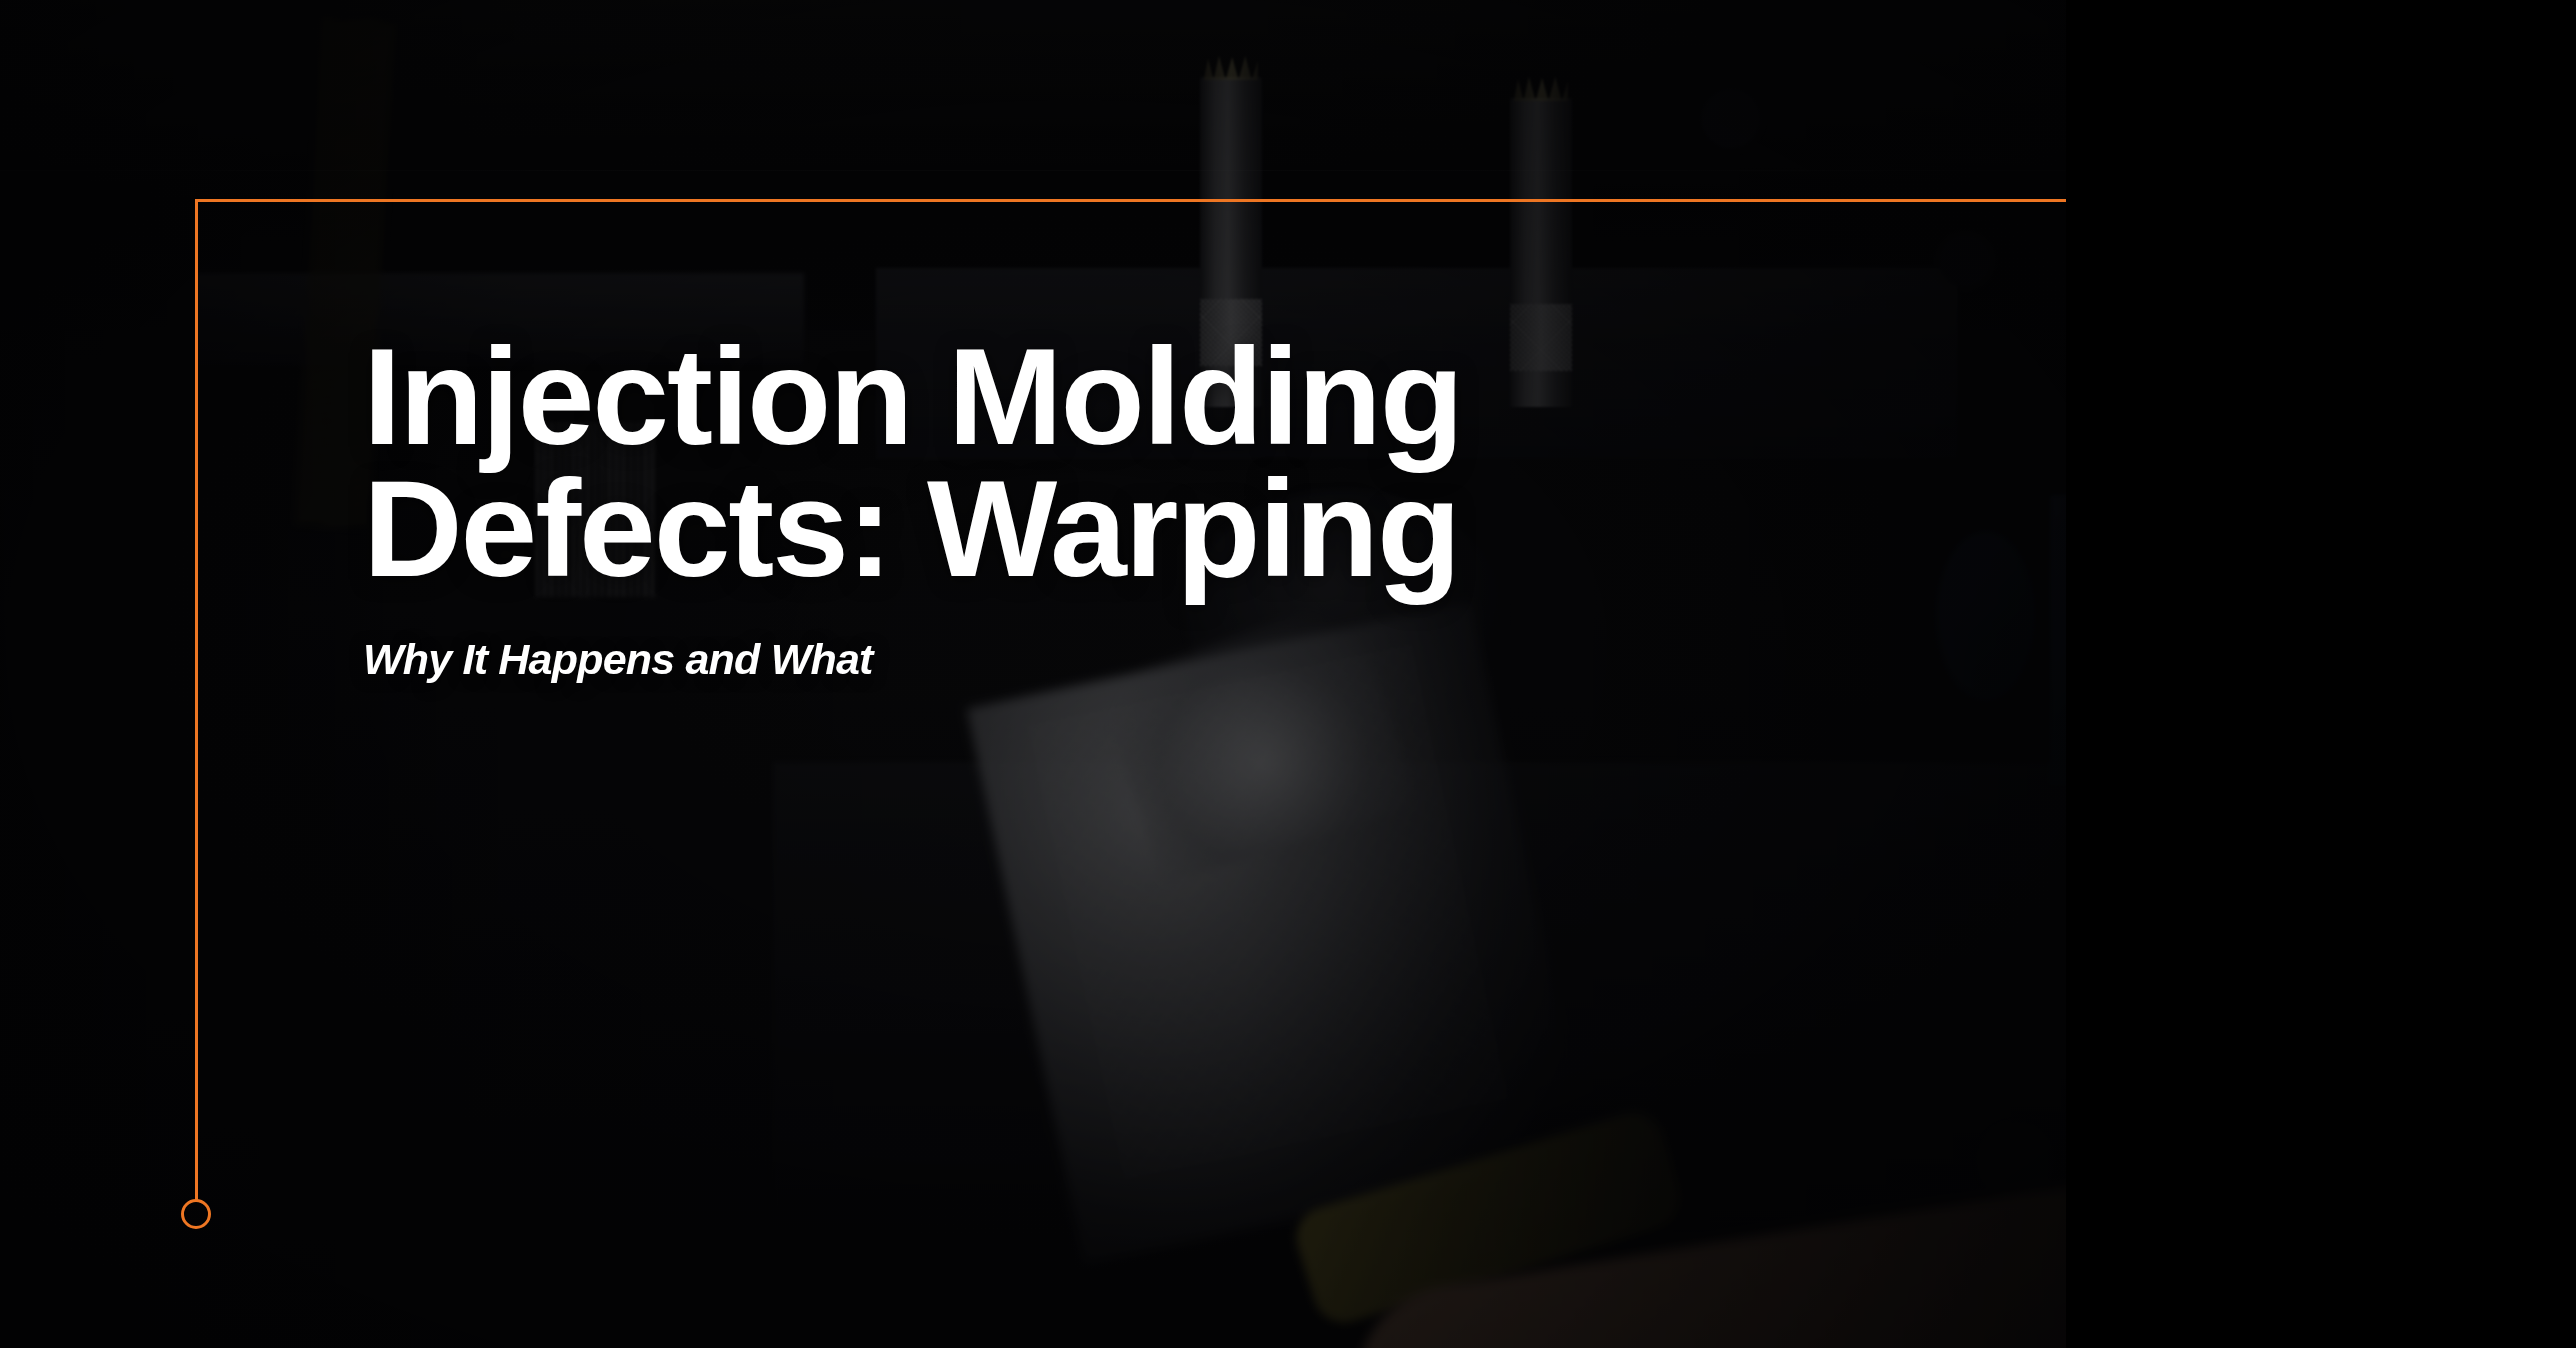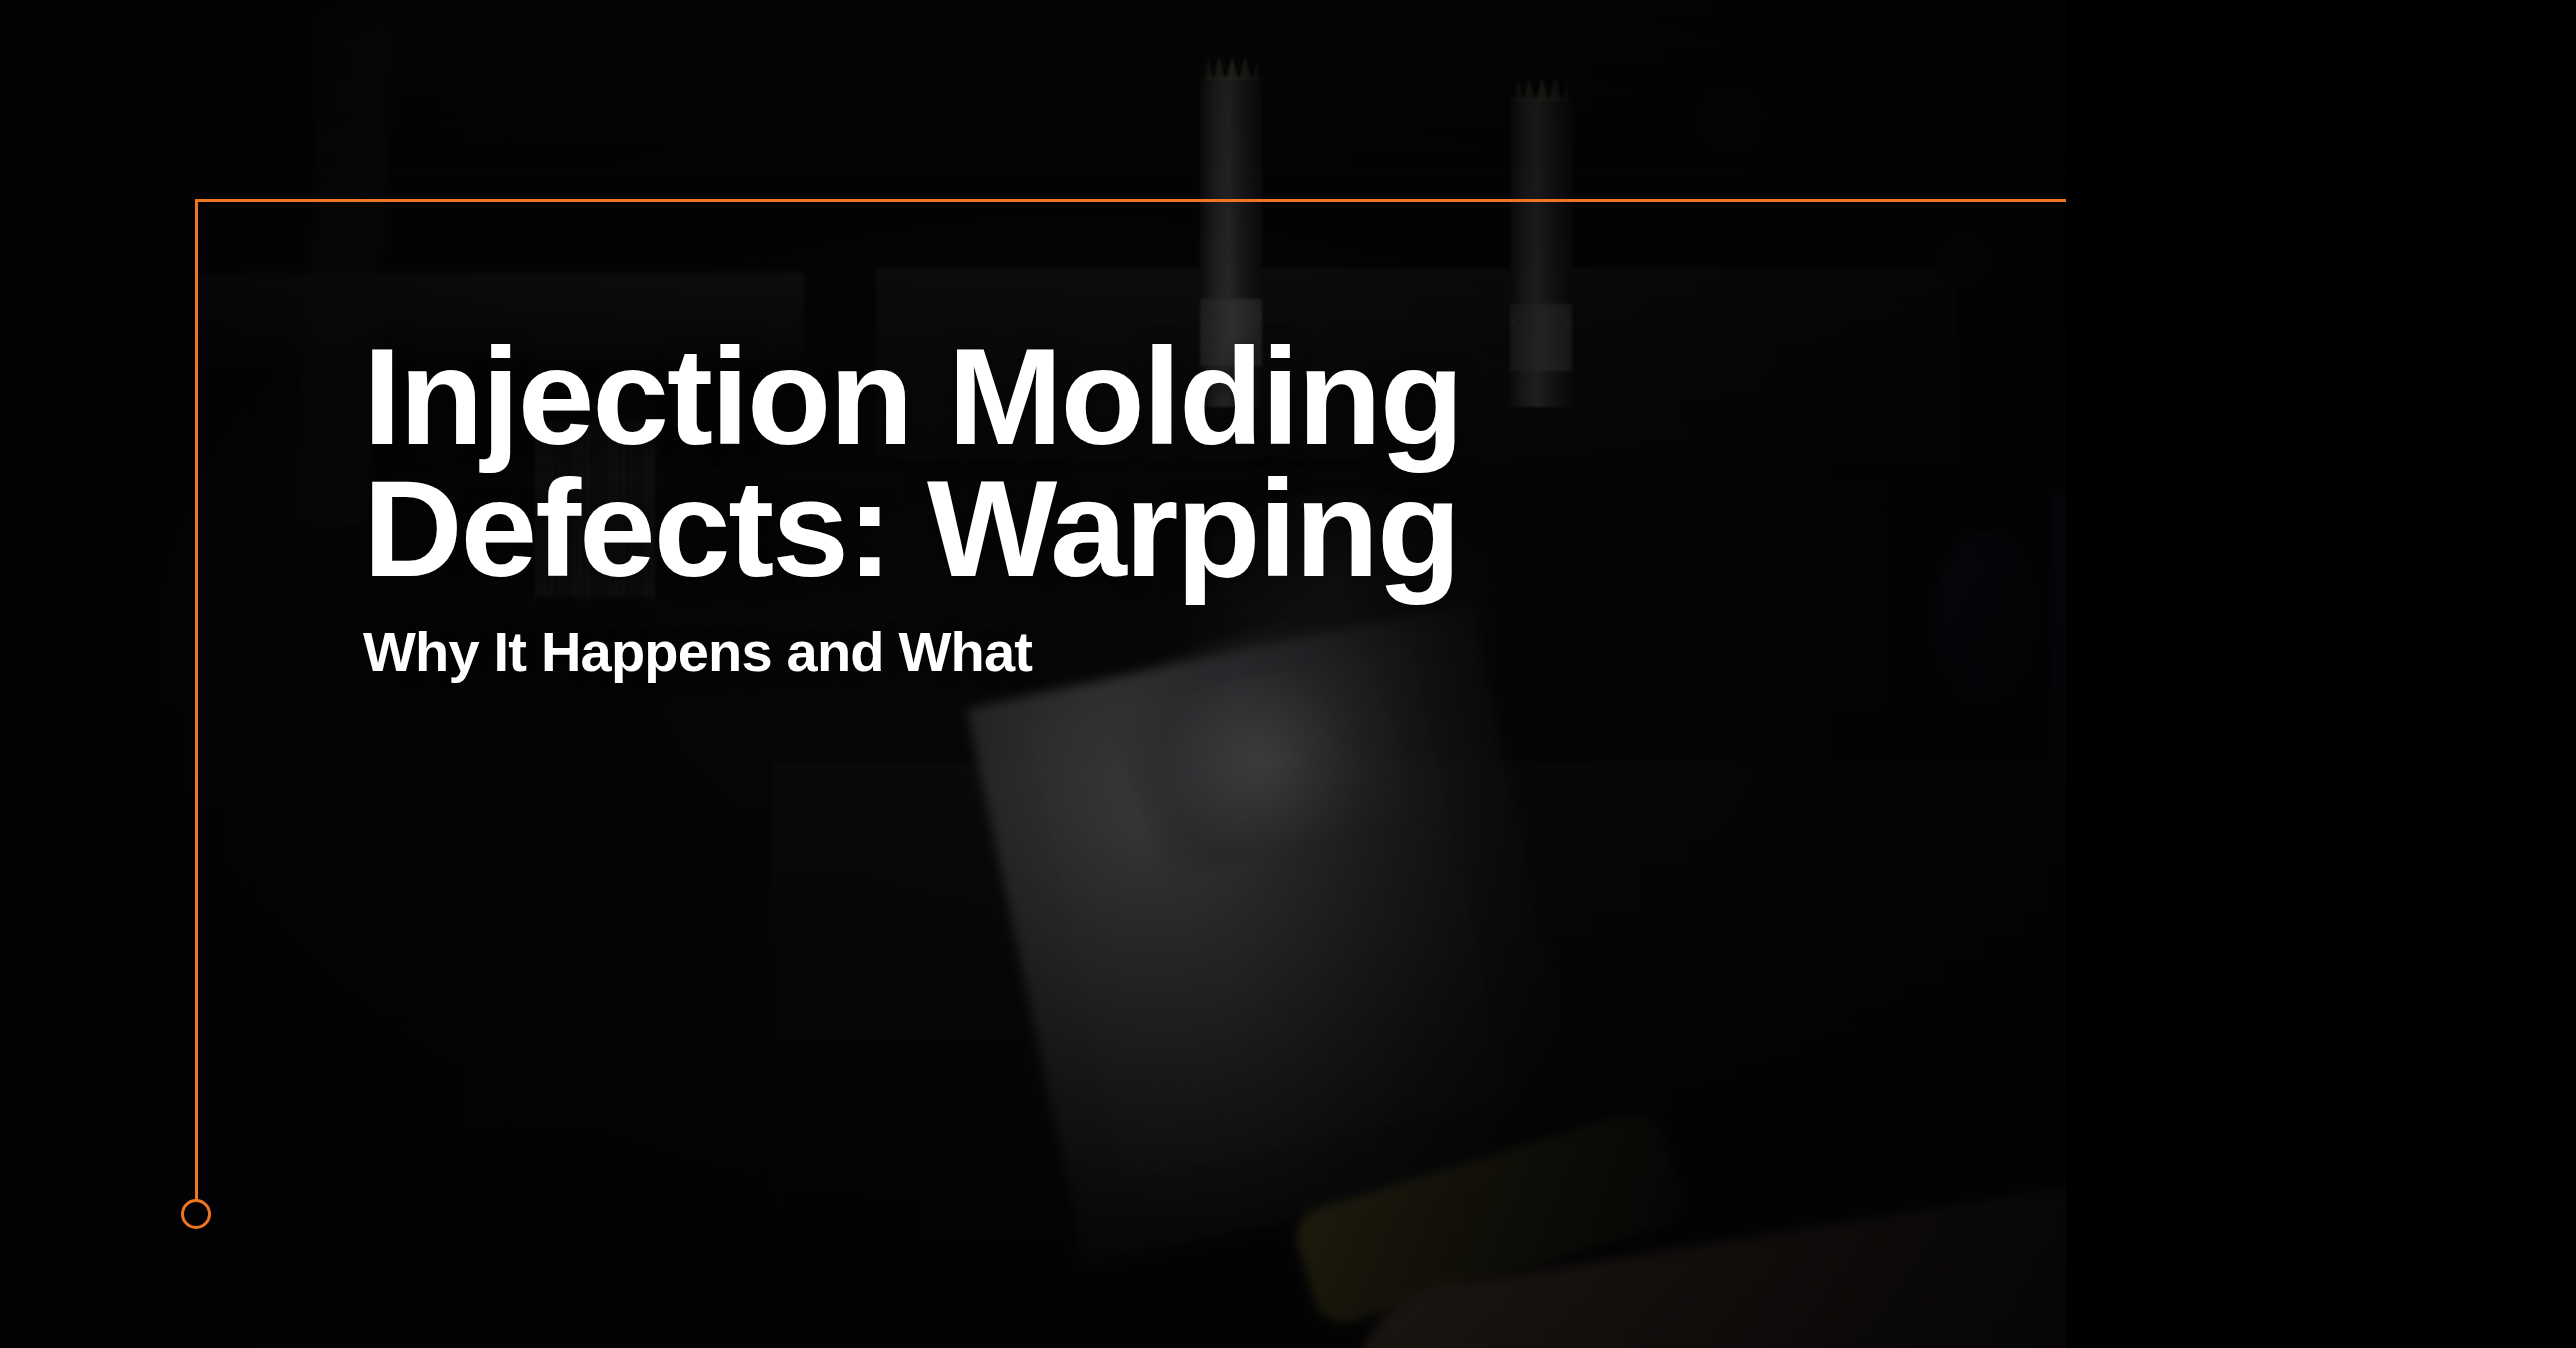--- a/index.html
+++ b/index.html
@@ -161,27 +161,28 @@
   .headline{
     color:#fff;
     font-size:138px;
     line-height:.96;
     font-weight:700;
     letter-spacing:-2.1px;
     text-shadow:0 3.1px 20.6px rgba(0,0,0,.55);
   }
   .headline .ln{ display:block; }
   .subhead{
-    margin-top:22px;
+    margin-top:38px;
     color:#fff;
-    font-size:56px;
+    font-size:43px;
     line-height:1.24;
     font-weight:700;
     letter-spacing:-0.8px;
     text-shadow:0 2.1px 14.4px rgba(0,0,0,.55);
+    font-style:italic;
   }
   .subhead .ln{ display:block; }
 
   
   .logo{ position:absolute; left:2206px; top:1103px; width:175px; height:170px; }
   .logo svg{ width:100%; height:100%; display:block; }
 </style>
 </head>
 <body>
 

